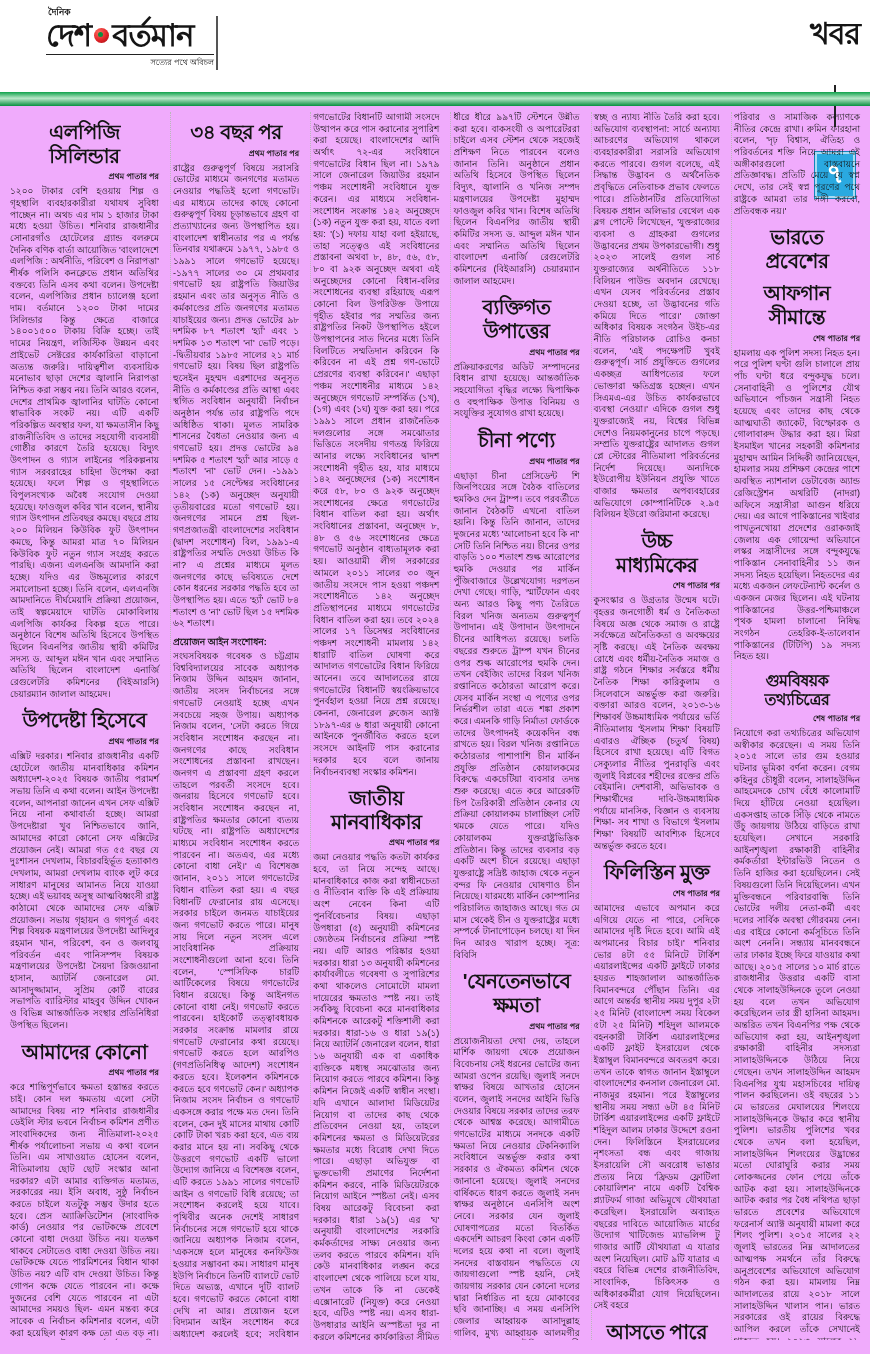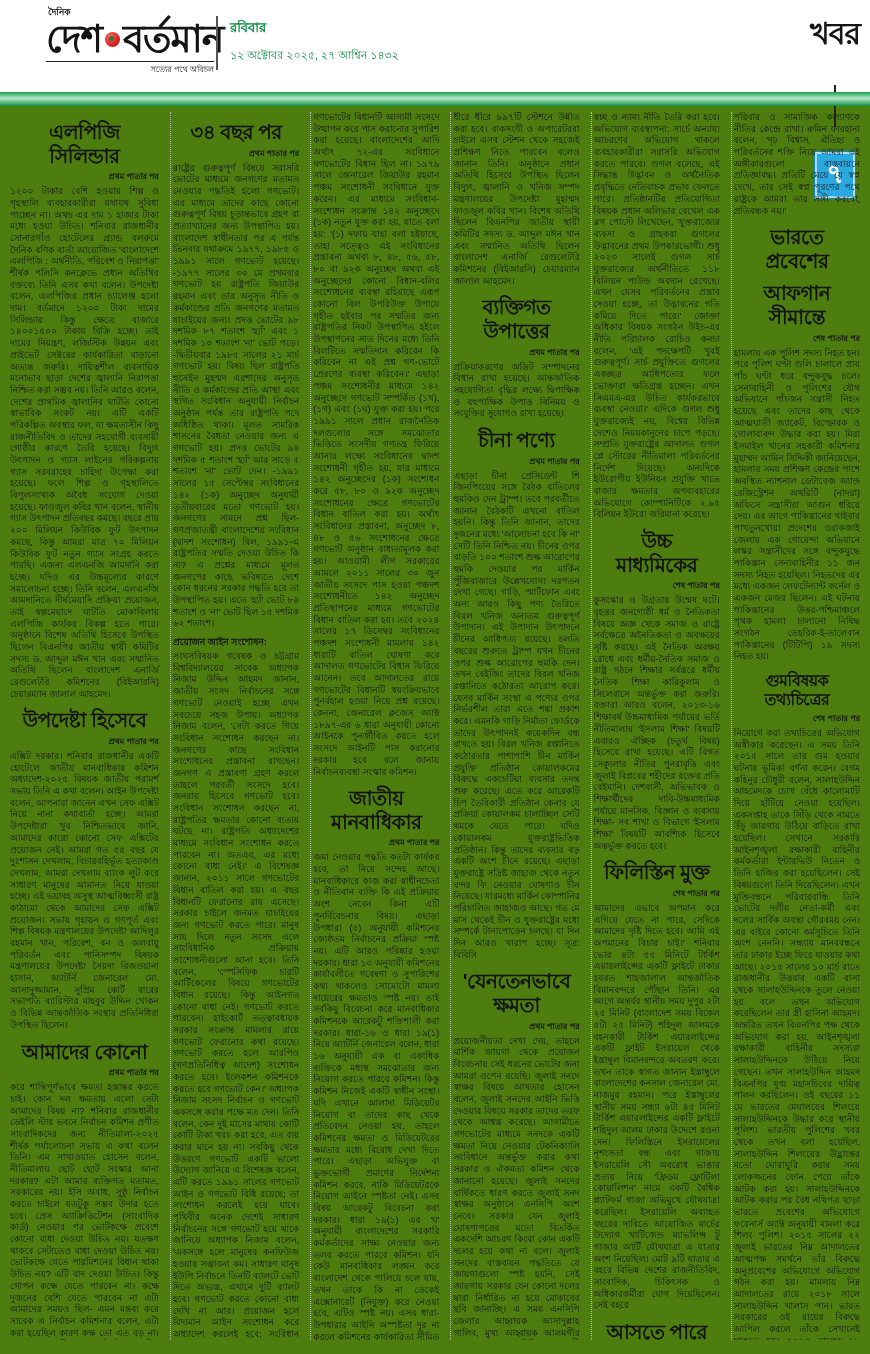--- a/index.html
+++ b/index.html
@@ -1,24 +1,24 @@
 <!DOCTYPE html>
 <html lang="bn"><head>
 <meta charset="utf-8">
 <style>
   html,body{margin:0;padding:0;background:#e8e8e8;}
-  .page{position:relative;width:870px;height:1354px;margin:0 auto;background:#4d7c0f;
+  .page{position:relative;width:870px;height:1354px;margin:0 auto;background:#f0abfc;
         font-family:"Liberation Sans","DejaVu Sans",sans-serif;color:#141414;overflow:hidden;}
 
   
   .masthead{position:absolute;top:0;left:0;right:0;height:92px;background:#fff;}
   .logo-block{position:absolute;left:46px;top:5px;width:168px;}
   .daily-label{font-size:9px;font-weight:bold;margin-left:2px;}
   .logo-row{display:flex;align-items:center;gap:3px;}
-  .logo-word{font-size:38px;font-weight:800;letter-spacing:-1px;line-height:1;}
+  .logo-word{font-size:31px;font-weight:800;letter-spacing:-1px;line-height:1;}
   .logo-dot{width:15px;height:15px;border-radius:50%;
             background:radial-gradient(circle at 35% 30%,#ff6a5e 0%,#e02227 55%,#9c1014 100%);
             position:relative;flex:0 0 auto;}
   .logo-dot::after{content:"";position:absolute;left:4px;top:4px;width:5px;height:5px;border-radius:50%;
             background:#0a8f41;}
   .logo-rule{border-top:1.5px solid #222;margin-top:3px;}
   .tagline{font-size:8px;text-align:right;margin-top:1px;}
   .mast-divider{position:absolute;left:216px;top:16px;width:2px;height:54px;background:#555;}
   .date-block{position:absolute;left:230px;top:18px;color:#0a8f44;}
   .weekday{font-size:13px;font-weight:bold;}
@@ -58,24 +58,20 @@
         <span class="logo-word">দেশ</span>
         <span class="logo-dot"></span>
         <span class="logo-word">বর্তমান</span>
       </div>
       <div class="logo-rule"></div>
       <div class="tagline">সত্যের পথে অবিচল</div>
     </div>
 
     <div class="mast-divider"></div>
 
-    <div class="date-block">
-      <div class="weekday">রবিবার</div>
-      <div class="dateline">১২ অক্টোবর ২০২৫, ২৭ আশ্বিন ১৪৩২</div>
-    </div>
 
     <div class="section-block">
       <span class="section-label">খবর</span>
       <span class="section-sep"></span>
       <span class="pagenum-box">৭</span>
     </div>
   </div>
 
   <div class="green-bar"></div>
 

